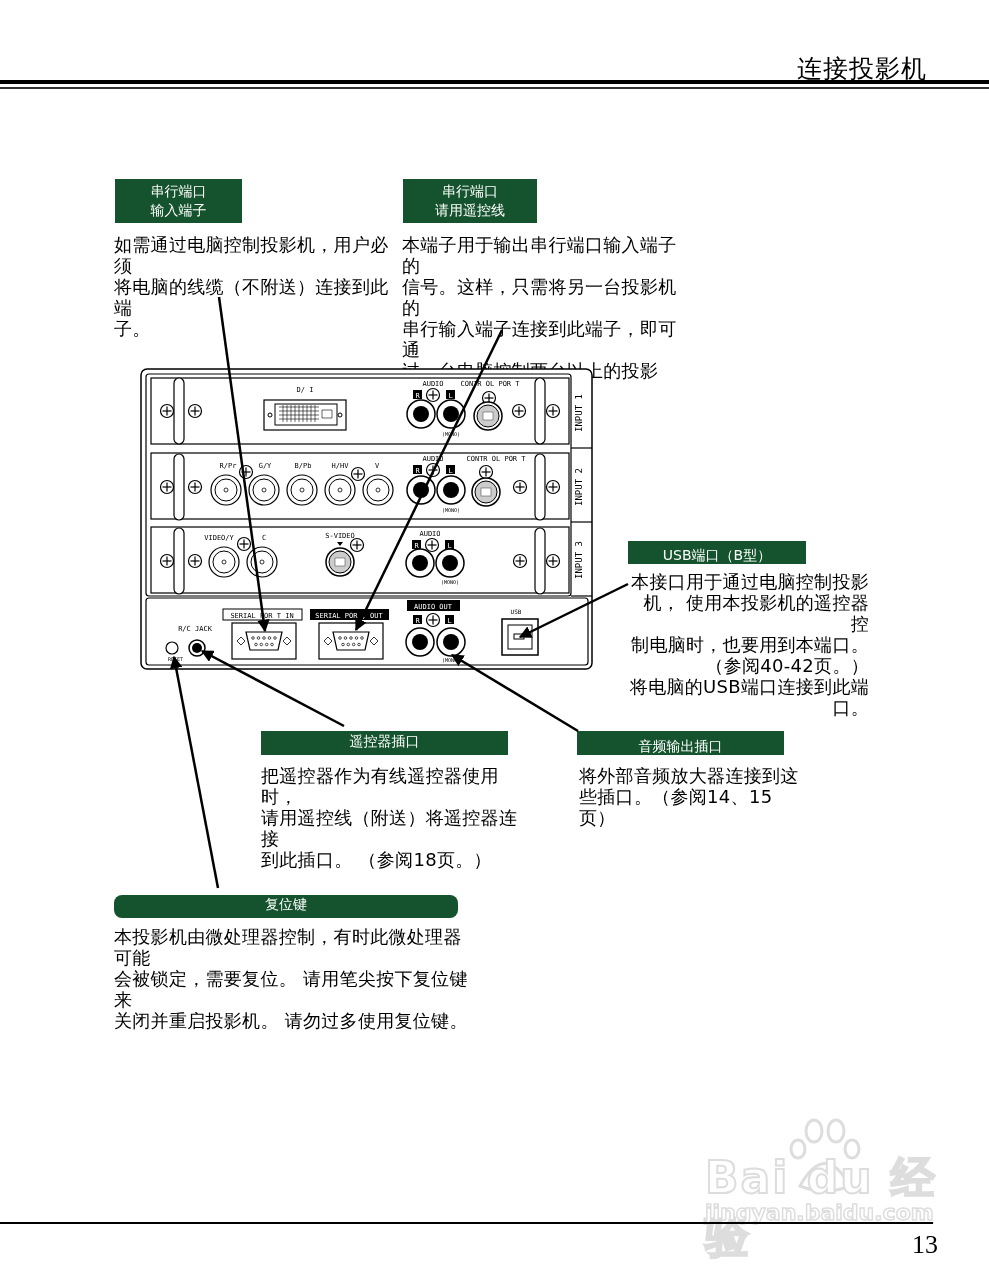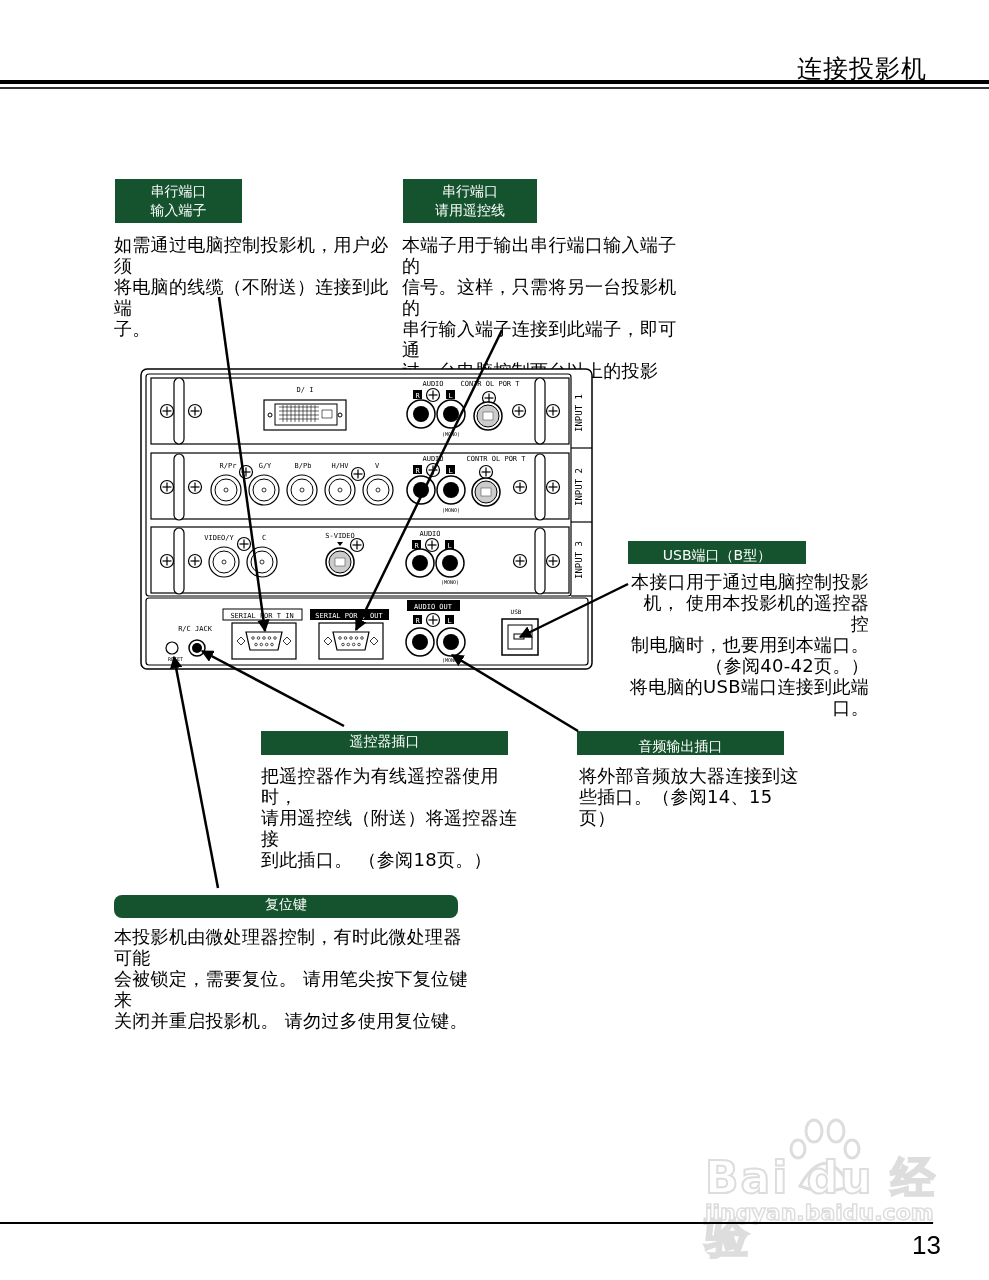--- a/index.html
+++ b/index.html
@@ -5,21 +5,21 @@
   html, body { margin:0; padding:0; background:#fff; }
   body { width:989px; height:1280px; position:relative; overflow:hidden;
          font-family:"DejaVu Sans","Liberation Sans",sans-serif; color:#000; }
   .abs { position:absolute; }
   .header-title { right:62px; top:52px; font-size:25px; letter-spacing:1px; }
   .rule-thick { left:0; top:80px; width:989px; height:4px; background:#000; }
   .rule-thin { left:0; top:87px; width:989px; height:2px; background:#333; }
   .label-box { background:#14532d; color:#fff; font-size:14px; line-height:19px; text-align:center; }
   .desc { font-size:18px; line-height:21px; letter-spacing:0.3px; white-space:pre-line; }
   .footer-rule { left:0; top:1222px; width:933px; height:2px; background:#000; }
-  .page-num { left:912px; top:1230px; font-size:26px; font-family:Liberation Sans, sans-serif; }
+  .page-num { left:912px; top:1230px; font-size:26px; font-family:Liberation Serif, serif; }
   .watermark { left:700px; top:1106px; }
   svg text { font-family:"DejaVu Sans Mono","Liberation Mono",monospace; }
 </style>
 </head>
 <body>
 
 <div class="abs header-title">连接投影机</div>
 <div class="abs rule-thick"></div>
 <div class="abs rule-thin"></div>
 

